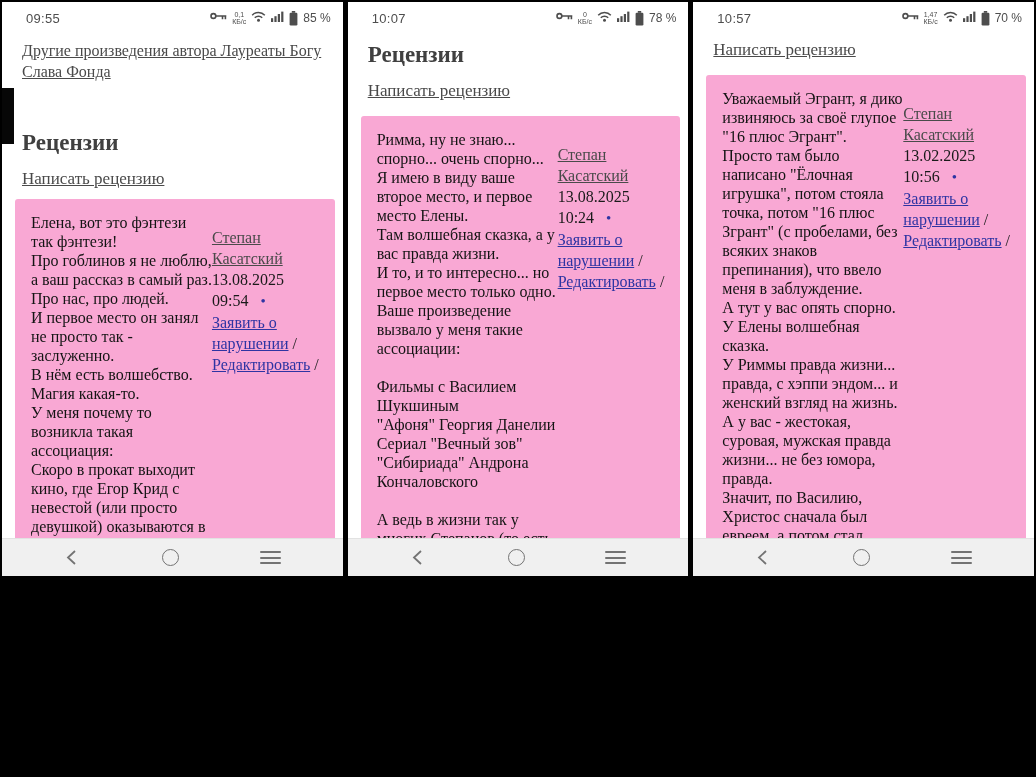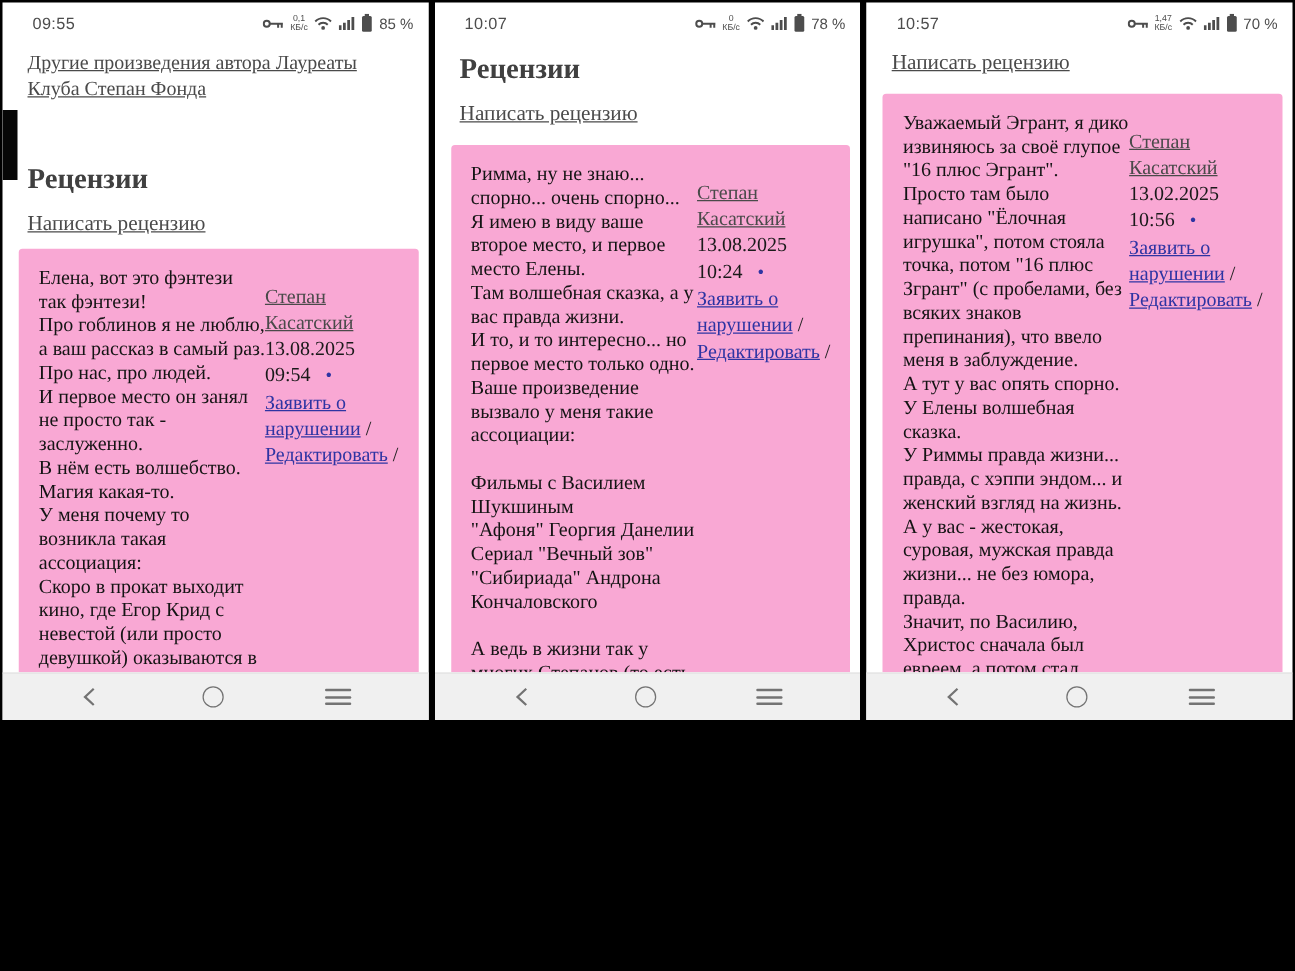--- a/index.html
+++ b/index.html
@@ -2,21 +2,21 @@
 <html><head>
 <meta charset="utf-8">
 <style>
   html,body{margin:0;padding:0;}
   body{width:1036px;height:777px;background:#000;overflow:hidden;}
   .wrap{box-sizing:border-box;width:1036px;height:578px;padding:2px;display:flex;gap:5px;}
   .panel{flex:1;min-width:0;background:#fff;display:flex;flex-direction:column;overflow:hidden;position:relative;font-family:"Liberation Serif","DejaVu Serif",serif;}
   
   .status-bar{flex:none;height:27px;display:flex;align-items:center;justify-content:space-between;padding:3px 12px 0 24px;font-family:"Liberation Sans","DejaVu Sans",sans-serif;color:#4d4d4d;}
   .status-time{font-size:13px;letter-spacing:.3px;}
-  .status-icons{display:flex;align-items:center;gap:5px;}
+  .status-icons{display:flex;gap:5px;}
   .net-speed{font-size:7px;line-height:7px;text-align:center;color:#4d4d4d;}
   .pct{font-size:12px;}
   
   .page{flex:1;display:flex;flex-direction:column;overflow:hidden;min-height:0;}
   .top-links{margin:8px 12px 0 20px;font-size:16px;line-height:21px;}
   .gray-link{color:#4a4a4a;text-decoration:underline;cursor:pointer;}
   .heading{margin-left:20px;font-size:23px;line-height:28px;font-weight:bold;color:#404040;}
   .p1 .heading{margin-top:47px;}
   .p2 .heading{margin-top:9px;}
   .write-link{margin:11px 0 0 20px;font-size:17px;line-height:21px;}
@@ -66,21 +66,21 @@
           </svg>
         <svg width="9" height="15" viewBox="0 0 9 15">
             <rect x="2.8" y="0" width="3.4" height="1.8" fill="#4d4d4d"></rect>
             <rect x="0.6" y="1.8" width="7.8" height="12.6" rx="1.2" fill="#4d4d4d"></rect>
           </svg>
         <span class="pct">85 %</span>
       </span>
     </div>
     <div class="page">
       <div class="top-links">
-        <span class="gray-link">Другие произведения автора Лауреаты Клуба Степан Фонда</span>
+        <span class="gray-link">Другие произведения автора Лауреаты Богу Слава Фонда</span>
       </div>
       <div class="black-thumb"></div>
       <div class="heading">Рецензии</div>
       <div class="write-link">
         <span class="gray-link">Написать рецензию</span>
       </div>
       <div class="review-box">
         <div class="review-text">Елена, вот это фэнтези так фэнтези!
 Про гоблинов я не люблю, а ваш рассказ в самый раз.
 Про нас, про людей.

